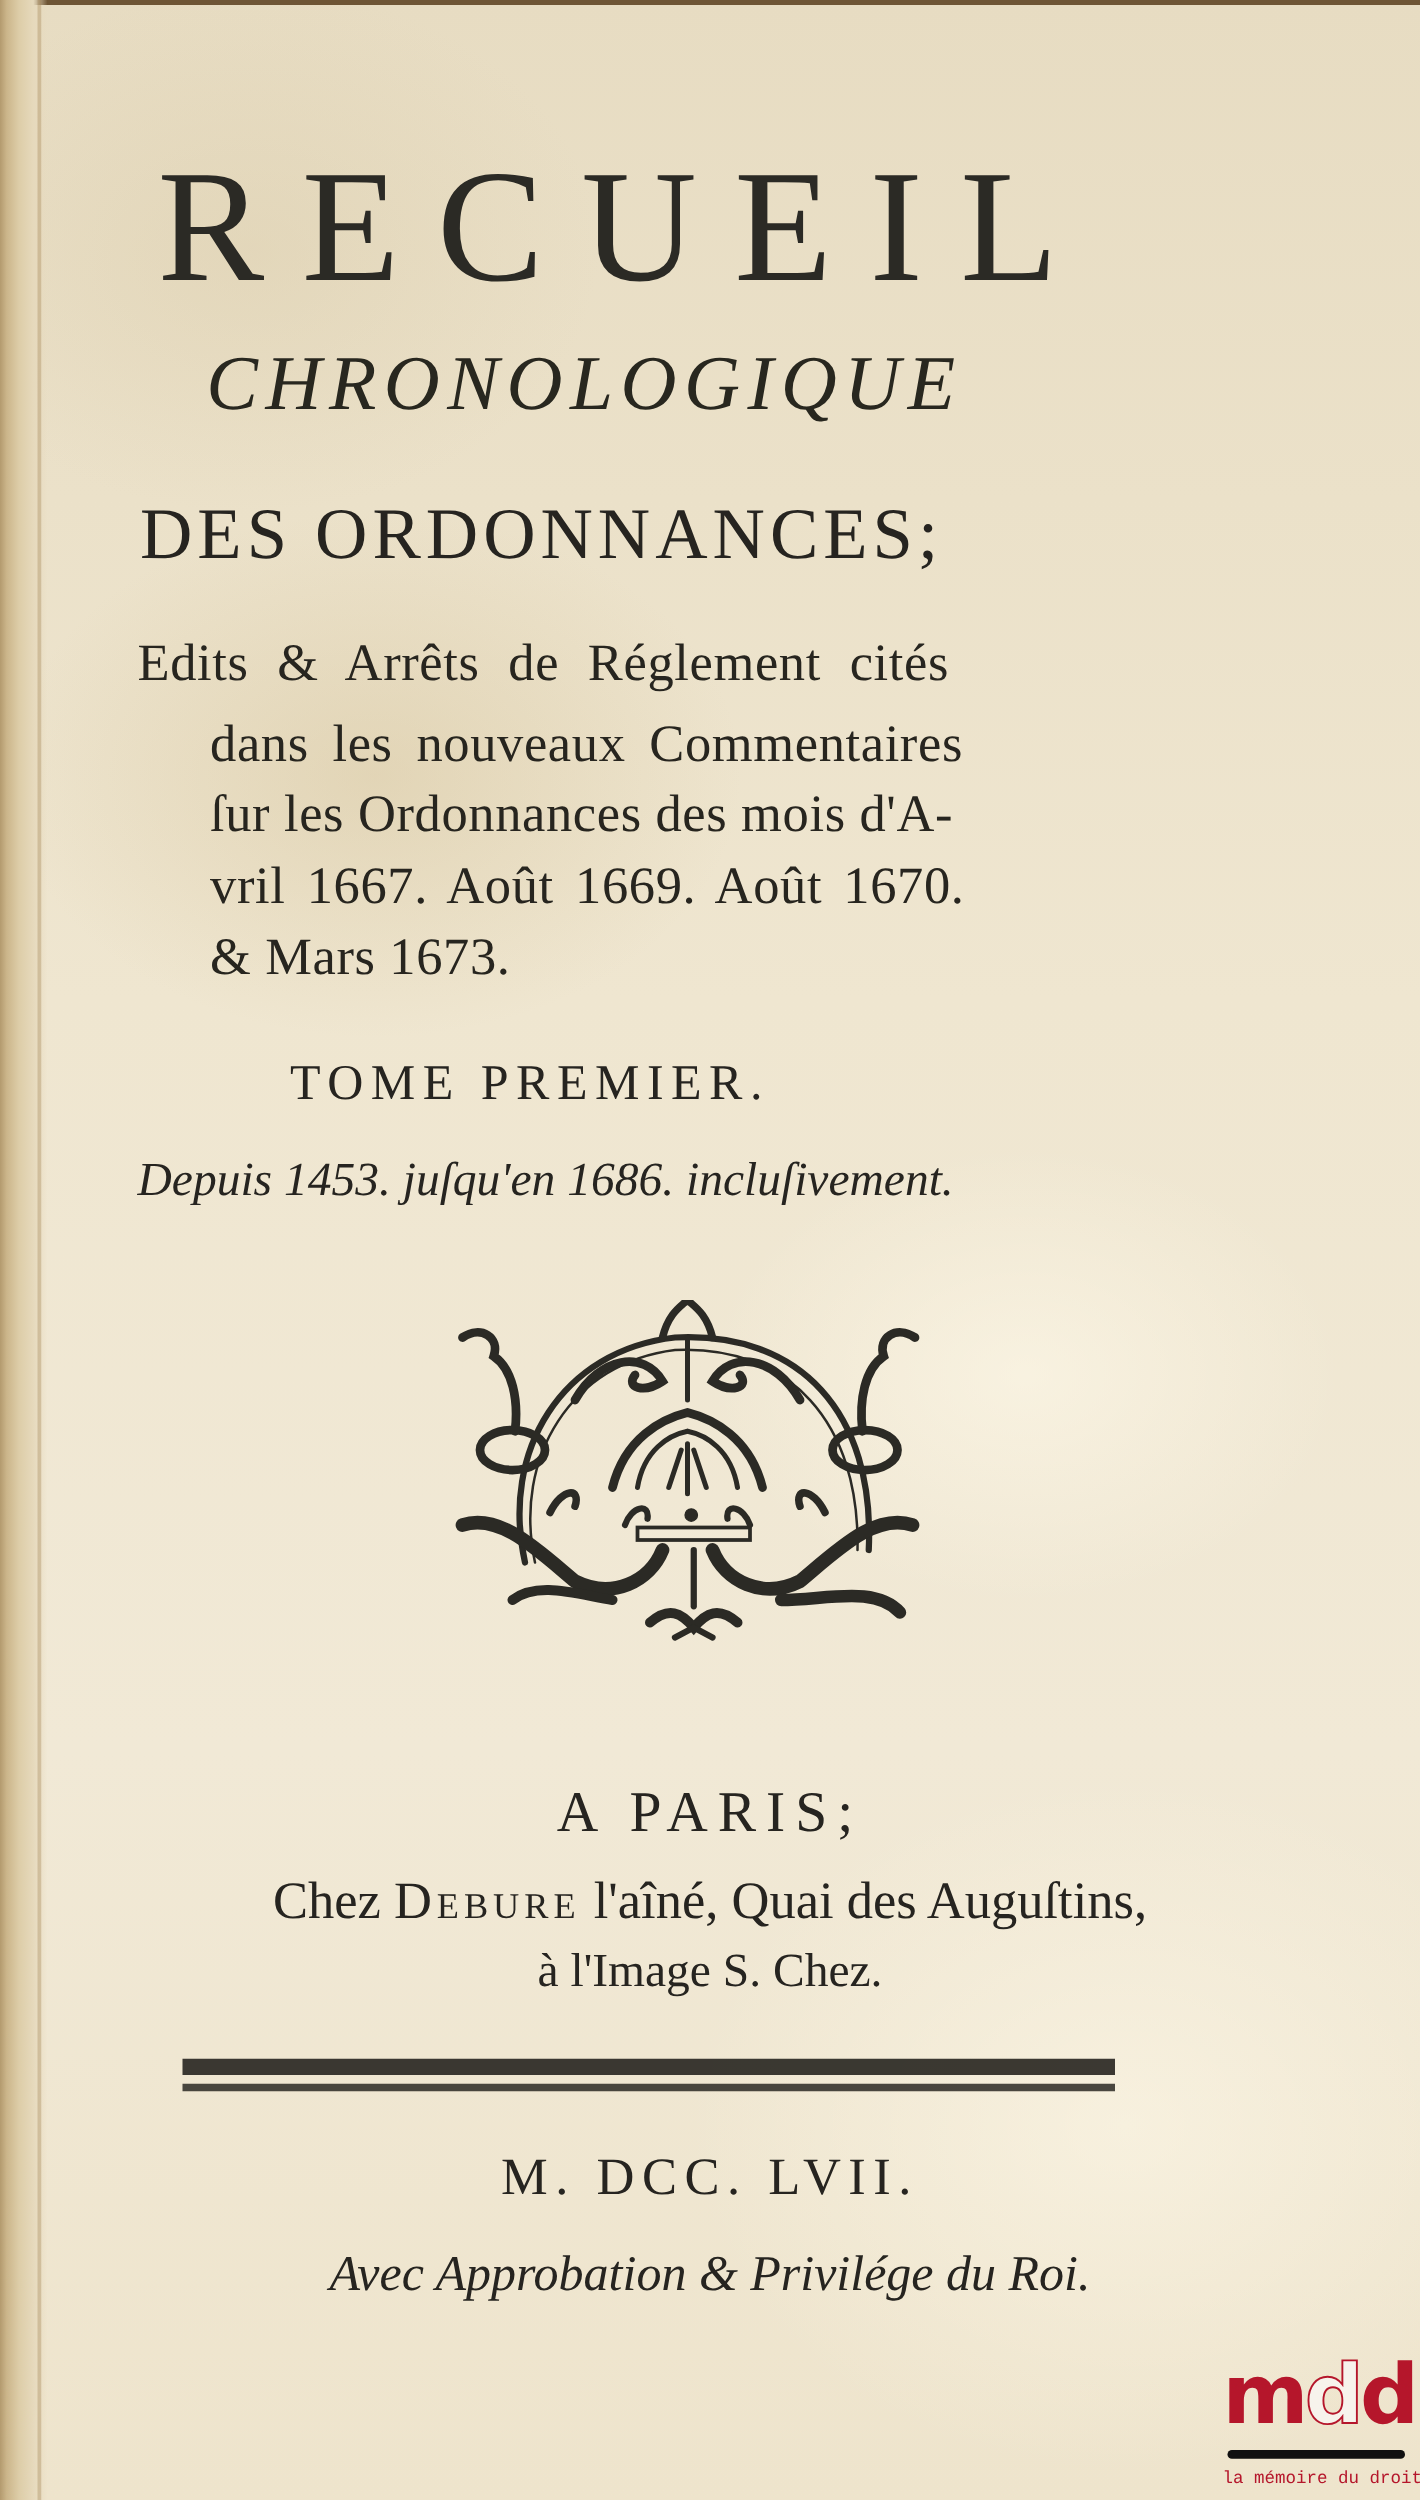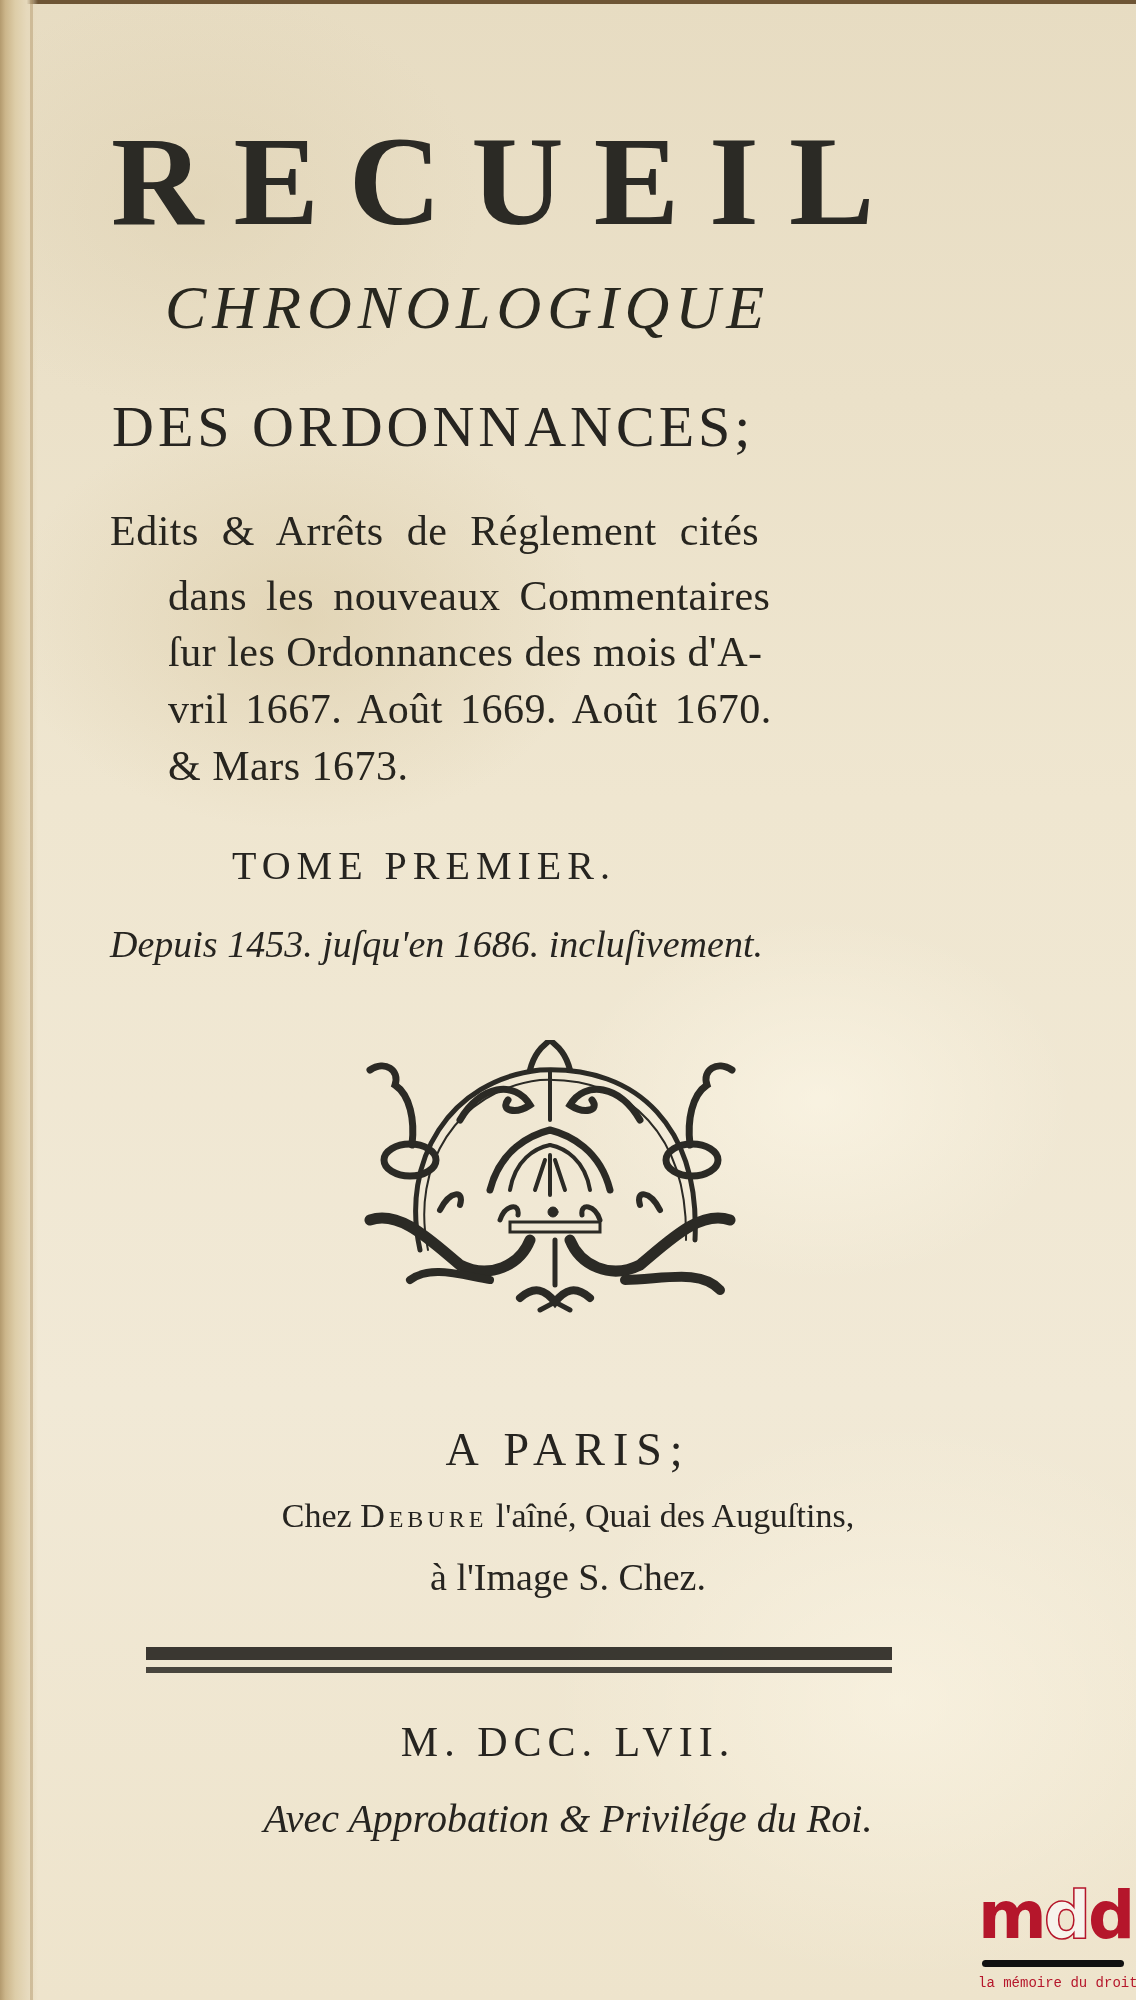--- a/index.html
+++ b/index.html
@@ -47,25 +47,25 @@
     .line {
       position: absolute;
       left: 0;
       width: 1136px;
       white-space: nowrap;
     }
     .center { text-align: center; }
 
     #title-recueil {
       top: 108px;
-      left: 111px;
+      left: 126px;
       width: 860px;
       font-size: 128px;
       letter-spacing: 30px;
-      font-weight: bold;
+      font-weight: normal;
       color: #2b2a25;
       text-align: left;
     }
     #title-chronologique {
       top: 272px;
       left: 165px;
       width: 820px;
       font-size: 62px;
       font-style: italic;
       letter-spacing: 6px;
@@ -118,21 +118,21 @@
 
     #a-paris {
       top: 1423px;
       left: 0;
       font-size: 46px;
       letter-spacing: 8px;
     }
     #imprint-1 {
       top: 1497px;
       left: 0;
-      font-size: 34px;
+      font-size: 42px;
     }
     #imprint-1 .sc {
       font-variant: small-caps;
       letter-spacing: 4px;
     }
     #imprint-2 {
       top: 1555px;
       left: 0;
       font-size: 38px;
     }

